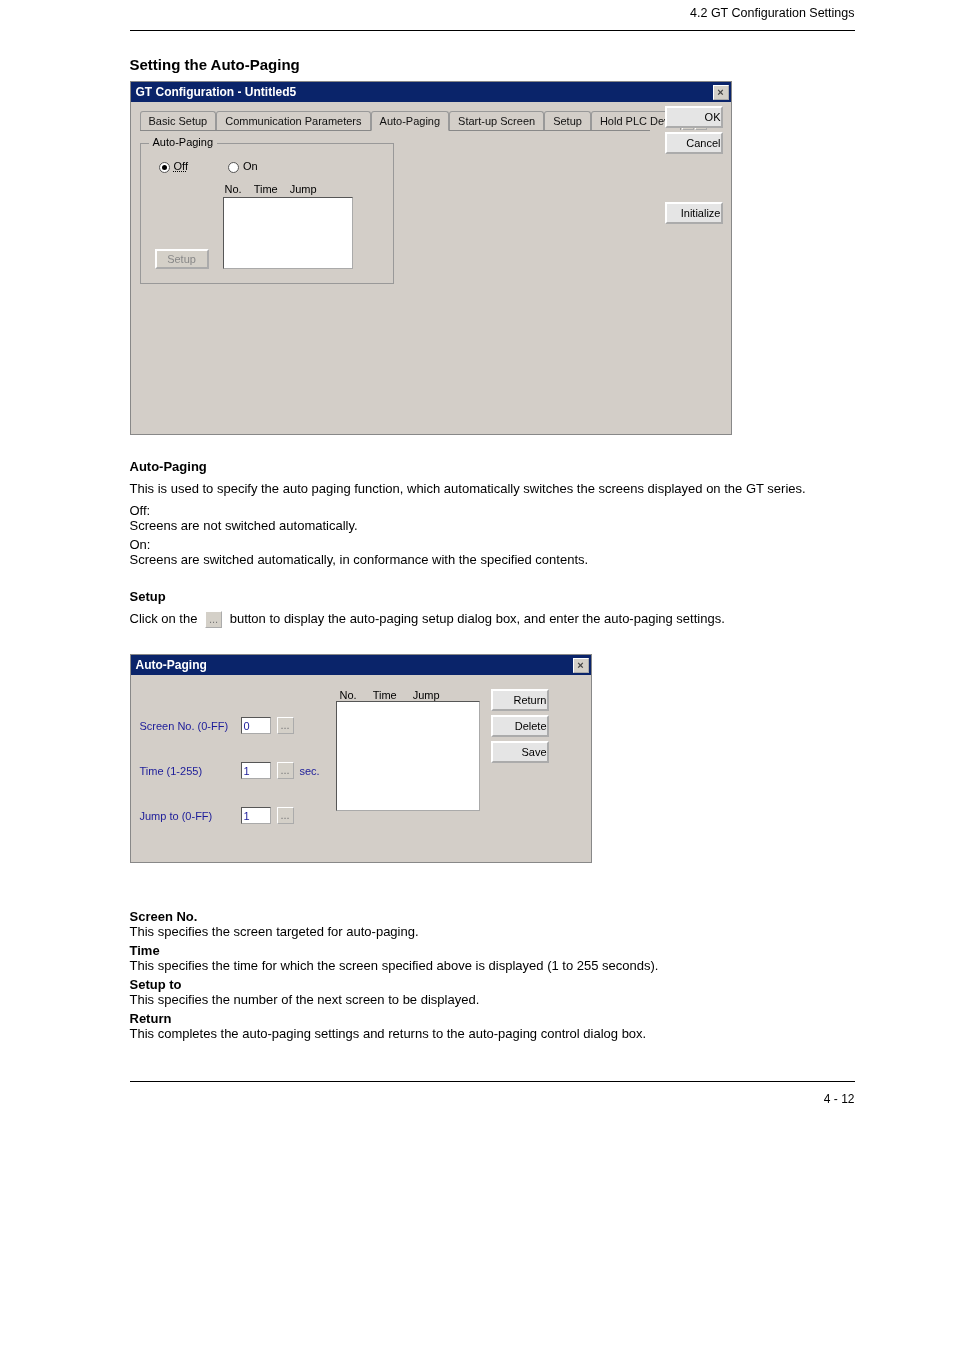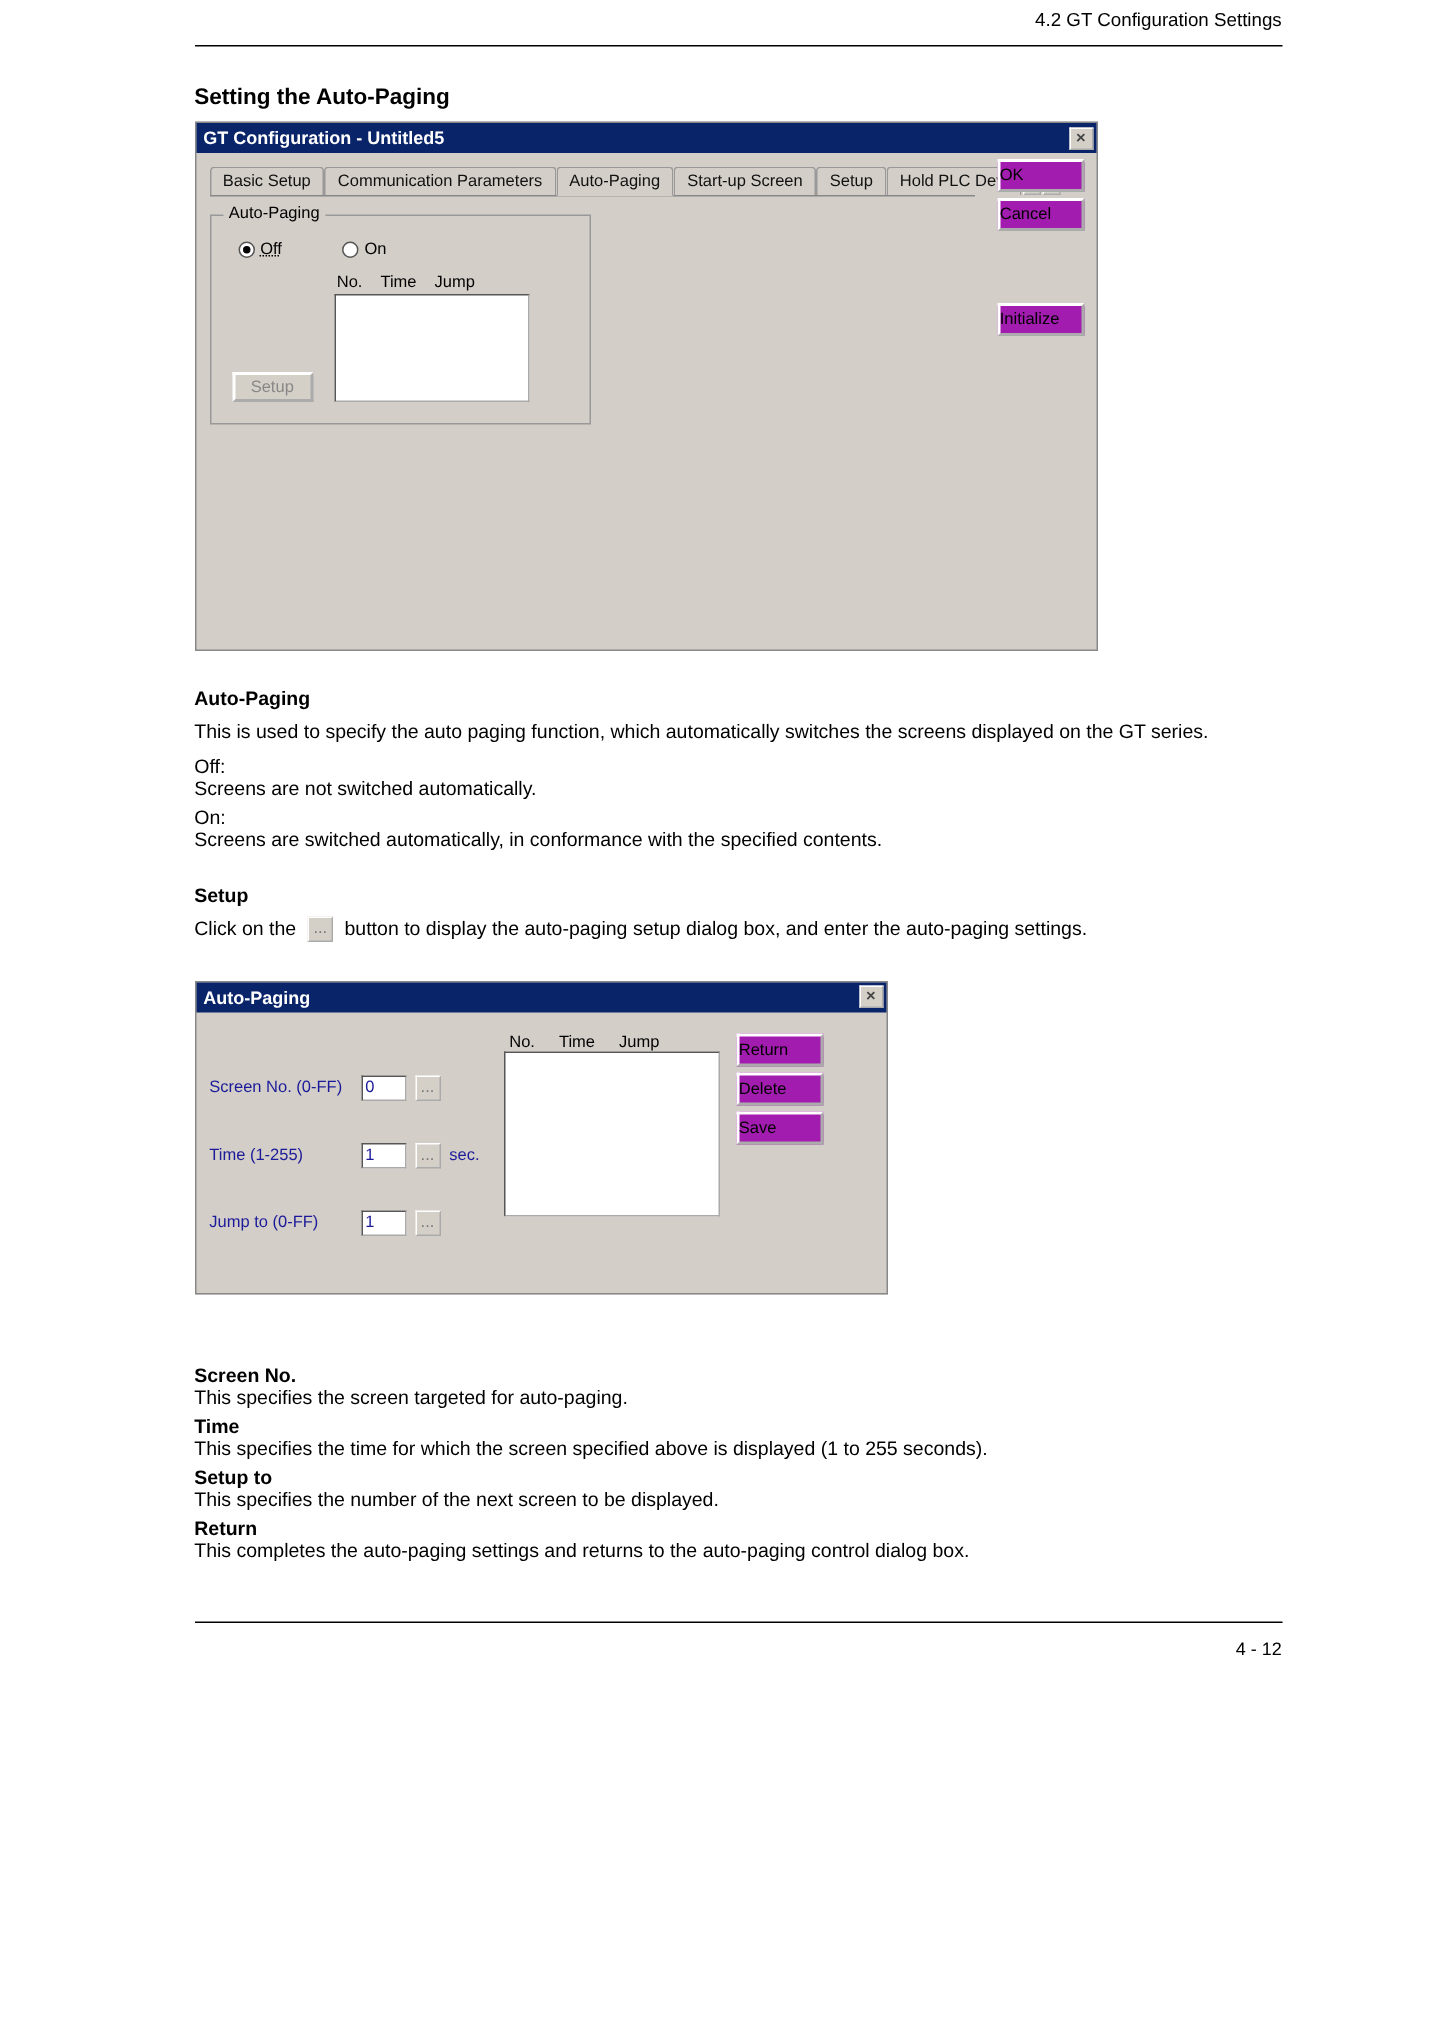--- a/index.html
+++ b/index.html
@@ -19,21 +19,21 @@
   .win-body { padding: 8px 9px 10px 9px; position: relative; }
 
   
   .tabstrip { display: flex; align-items: flex-end; border-bottom: 1px solid #888; font-size: 11px; color: #111; }
   .tab { padding: 3px 8px; border: 1px solid #999; border-bottom: none; background: #d3cec8; margin-right: 0px; border-radius: 3px 3px 0 0; white-space: nowrap; }
   .tab.active { background: #d3cec8; position: relative; top: 1px; border-bottom: 1px solid #d3cec8; }
   .scroll-btn { width: 15px; height: 18px; border: 1px outset #fff; text-align: center; font-size: 10px; line-height: 15px; margin-left: 1px; background: #d4d0c8; }
 
   
   .sidebtns { position: absolute; right: 8px; top: 4px; display: flex; flex-direction: column; gap: 4px; }
-  .wbtn { width: 58px; height: 22px; border: 2px outset #fff; background: #a21caf; font-size: 11px; line-height: 18px; text-align: left; }
+  .wbtn { width: 58px; height: 22px; border: 2px outset #fff; background: #e5e5e5; font-size: 11px; line-height: 18px; text-align: right; }
 
   
   .groupbox { border: 1px solid #999; margin-top: 12px; padding: 10px 14px 14px 14px; width: 254px; position: relative; }
   .groupbox .legend { position: absolute; top: -8px; left: 8px; background: #d3cec8; padding: 0 4px; font-size: 11px; }
   .radio-row { display: flex; gap: 40px; margin: 6px 0 10px 4px; font-size: 11px; }
   .radio { width: 11px; height: 11px; border: 1px solid #555; border-radius: 50%; display: inline-block; vertical-align: middle; margin-right: 4px; background: #fff; position: relative; }
   .radio.checked::after { content: ""; position: absolute; width: 5px; height: 5px; background: #000; border-radius: 50%; left: 2px; top: 2px; }
 
   .subpanel { display: flex; gap: 8px; align-items: flex-start; margin-top: 6px; }
   .setup-btn { width: 54px; height: 20px; border: 2px outset #fff; background: #d4d0c8; font-size: 11px; color: #888; text-align: center; line-height: 16px; align-self: flex-end; margin-top: 44px; }

